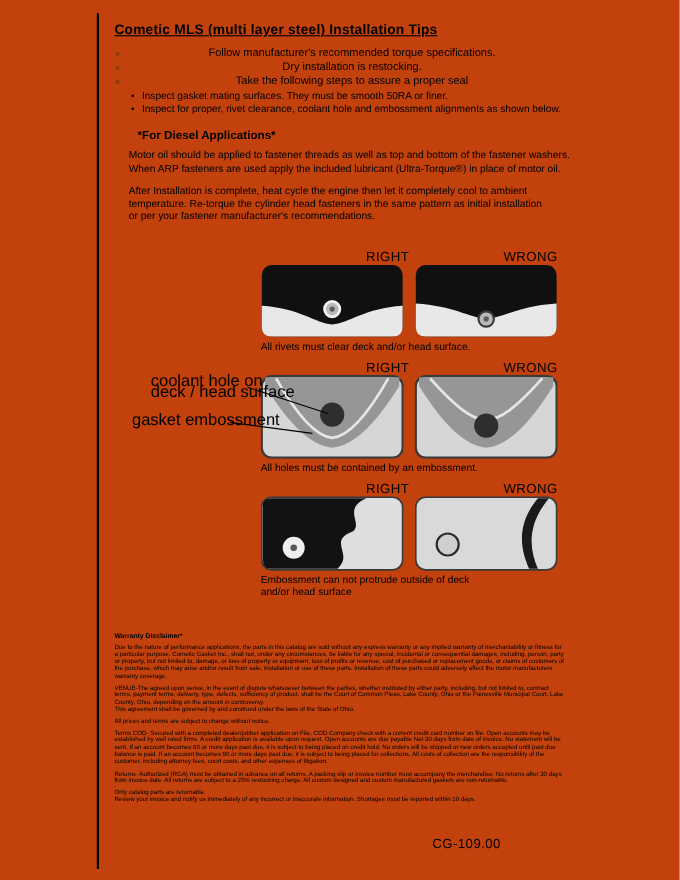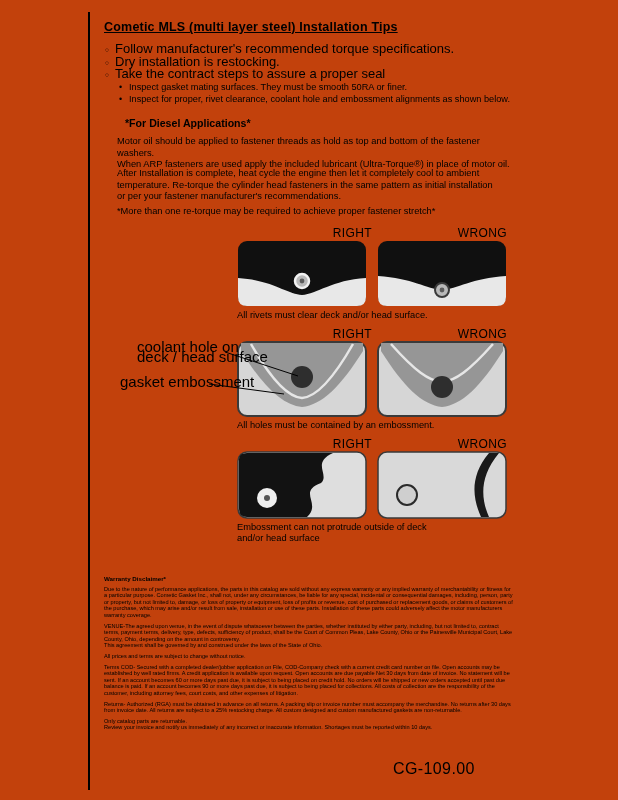--- a/index.html
+++ b/index.html
@@ -4,21 +4,21 @@
 <style>
   * { margin:0; padding:0; box-sizing:border-box; }
   html,body { background:#fff; }
   body { font-family:"Liberation Sans", sans-serif; color:#000; }
   .page { position:relative; width:618px; height:800px; background:#c2410c; overflow:hidden; }
   .left-rule { position:absolute; left:88px; top:12px; width:2px; height:778px; background:#000; }
 
   .title { position:absolute; left:104px; top:20px; font-size:12.5px; font-weight:bold;
            text-decoration:underline; letter-spacing:0.2px; }
 
-  .bullets { position:absolute; left:105px; top:43px; list-style:none; font-size:13px; line-height:12.6px; width:420px; }
+  .bullets { position:absolute; left:105px; top:43px; list-style:none; font-size:10px; line-height:12.6px; width:420px;text-align:center; }
   .bullets li { position:relative; padding-left:10px; }
   .bullets li::before { content:"\25CB"; position:absolute; left:0; top:1px; font-size:6.5px; }
   .subbullets { position:absolute; left:119px; top:81px; list-style:none; font-size:9.2px; line-height:12.4px; width:400px; }
   .subbullets li { position:relative; padding-left:10px; }
   .subbullets li::before { content:"\2022"; position:absolute; left:0; top:0; font-size:9px; }
 
   .diesel-head { position:absolute; left:125px; top:117px; font-size:10.6px; font-weight:bold; }
   .para { position:absolute; left:117px; width:402px; font-size:9.3px; line-height:11.6px; white-space:pre-line; }
   .p1 { top:136px; }
   .p2 { top:168px; }
@@ -35,48 +35,47 @@
   .callout { position:absolute; font-size:15px; line-height:10px; white-space:pre-line; }
   .callout1 { left:137px; top:342px; }
   .callout2 { left:120px; top:377px; }
   .callout-lines { position:absolute; left:118px; top:336px; }
 
   .disc { position:absolute; left:104px; top:576px; width:410px; font-size:5.6px; line-height:6.6px; }
   .disc h3 { font-size:6.2px; font-weight:bold; margin-bottom:3px; }
   .disc p { margin-bottom:4px; }
   .disc p.tight { margin-bottom:0; }
 
-  .docnum { position:absolute; left:393px; top:760px; font-size:16px; letter-spacing:0.4px; }
+  .docnum { position:absolute; left:393px; top:760px; font-size:12px; letter-spacing:0.4px; }
 </style>
 </head>
 <body>
 
 <div class="page">
 
   <div class="left-rule"></div>
 
   <h1 class="title">Cometic MLS (multi layer steel) Installation Tips</h1>
 
   <ul class="bullets">
     <li>Follow manufacturer's recommended torque specifications.</li>
     <li>Dry installation is restocking.</li>
-    <li>Take the contract steps to assure a proper seal</li>
+    <li>Take the following steps to assure a proper seal</li>
   </ul>
   <ul class="subbullets">
     <li>Inspect gasket mating surfaces.  They must be smooth 50RA or finer.</li>
     <li>Inspect for proper, rivet clearance, coolant hole and embossment alignments as shown below.</li>
   </ul>
 
   <h2 class="diesel-head">*For Diesel Applications*</h2>
-  <p class="para p1">Motor oil should be applied to fastener threads as hold as top and bottom of the fastener washers.
+  <p class="para p1">Motor oil should be applied to fastener threads as well as top and bottom of the fastener washers.
 When ARP fasteners are used apply the included lubricant (Ultra-Torque®) in place of motor oil.</p>
   <p class="para p2">After Installation is complete, heat cycle the engine then let it completely cool to ambient
 temperature. Re-torque the cylinder head fasteners in the same pattern as initial installation
 or per your fastener manufacturer's recommendations.</p>
-  <p class="para note">*More than one re-torque may be required to achieve proper fastener stretch*</p>
 
   <div class="diagrams">
 
     <div class="dg-head">
       <span>RIGHT</span>
       <span>WRONG</span>
     </div>
     <div class="dg-imgs">
       <svg width="130" height="67" viewBox="0 0 130 67">
         <rect x="1" y="1" width="128" height="65" rx="9" fill="#101010"></rect>

